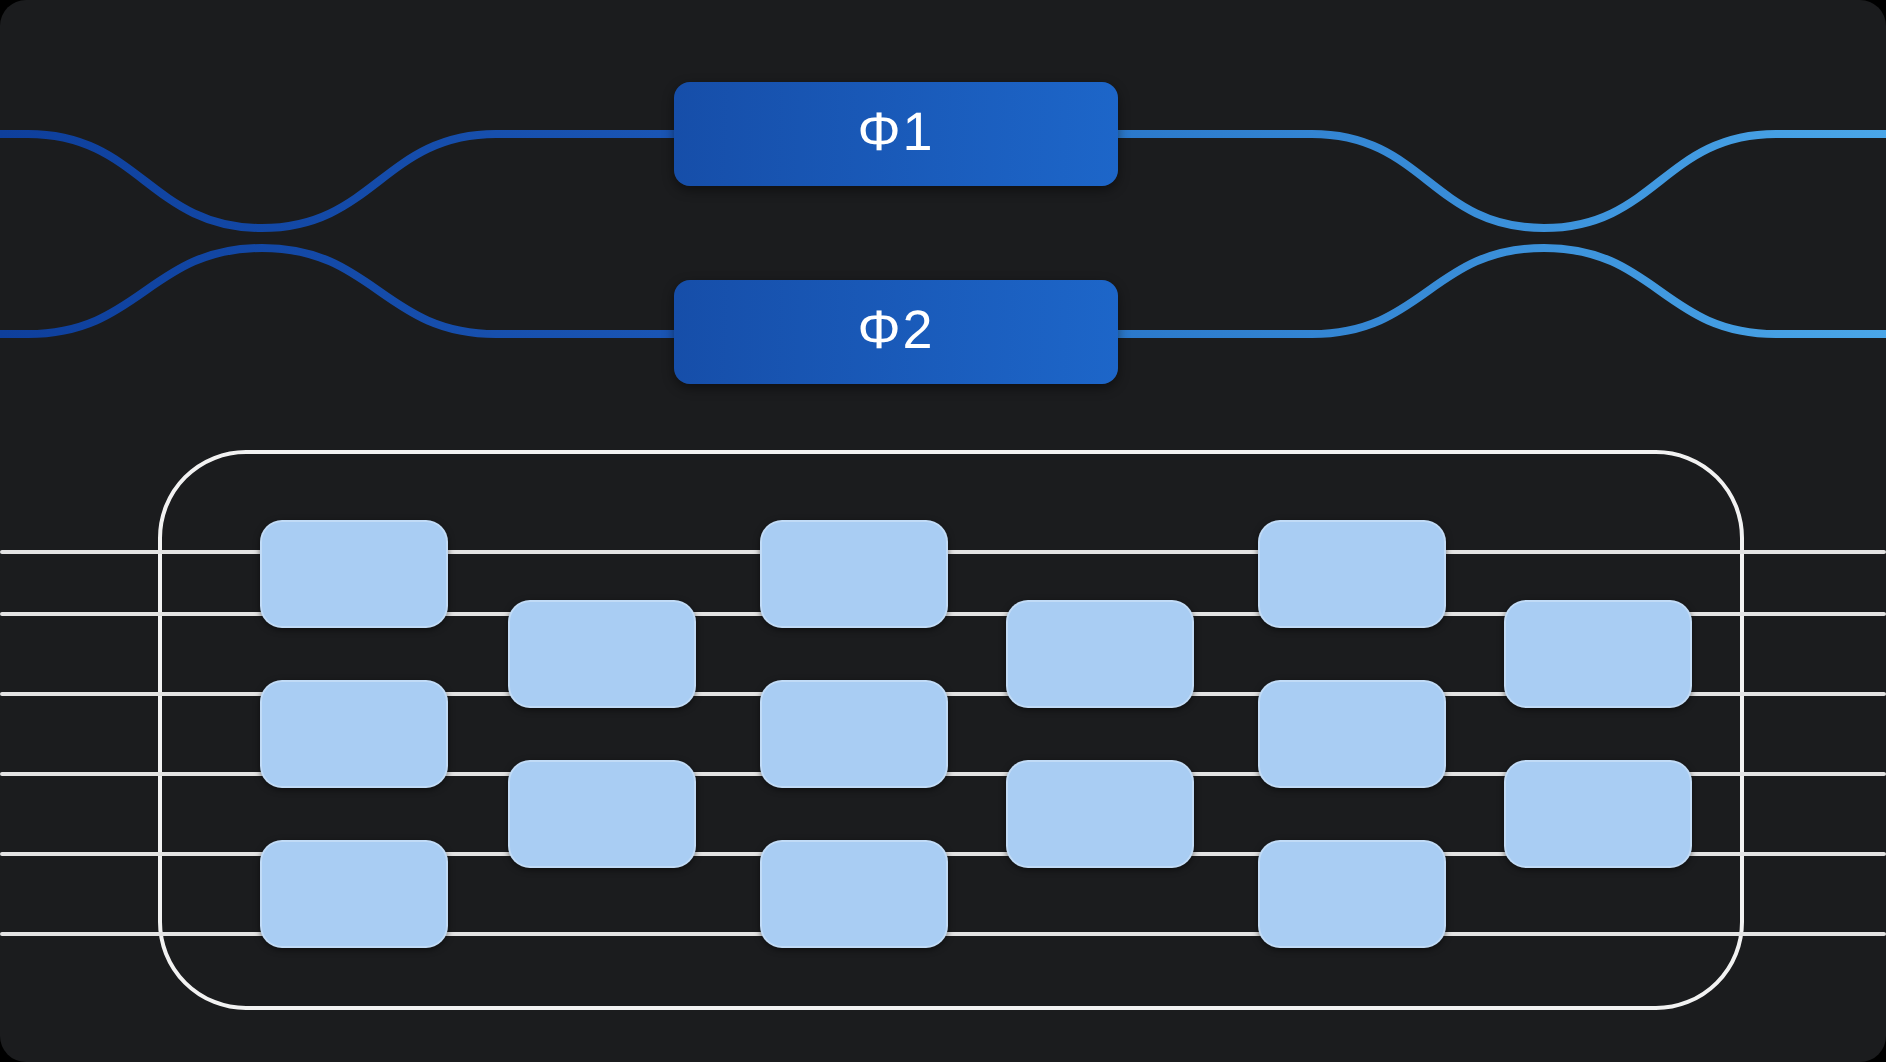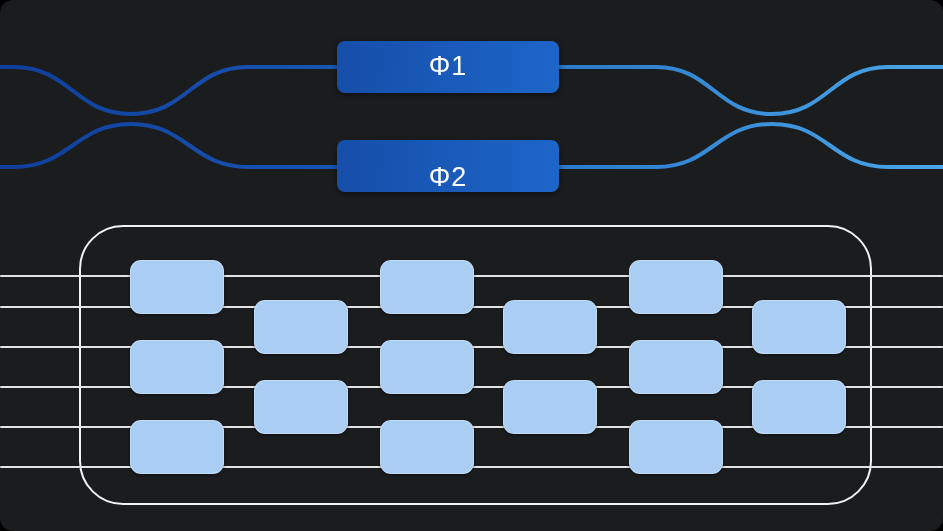--- a/index.html
+++ b/index.html
@@ -45,21 +45,21 @@
     box-shadow: 0 2px 6px rgba(0,0,0,0.45);
   }
   .phase-box .phase-label {
     color: #ffffff;
     font-size: 27px;
     letter-spacing: 1px;
     line-height: 1;
     transform: translateY(-1px);
   }
   #phi1-box { top: 41px; }
-  #phi2-box { top: 140px; align-items: flex-end; }
+  #phi2-box { top: 140px; }
 
   
   .mesh-section {
     position: absolute;
     left: 0; top: 220px;
     width: 943px; height: 311px;
   }
   .mesh-line {
     position: absolute;
     left: 0;

